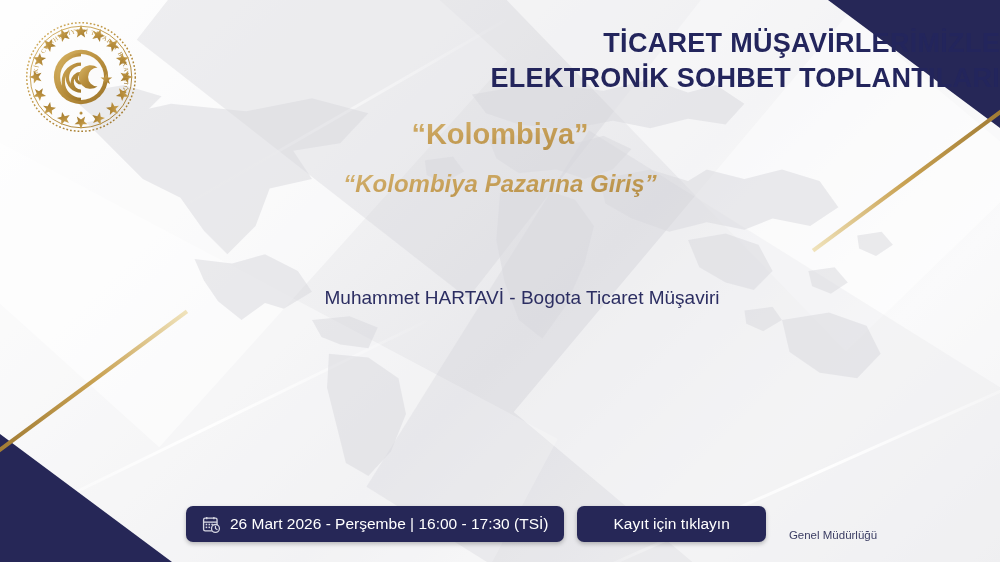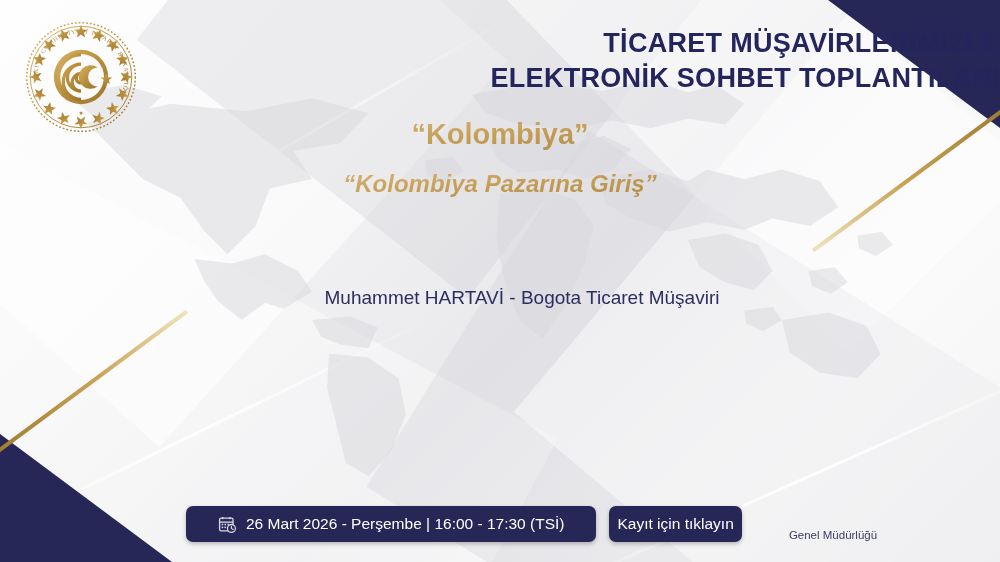--- a/index.html
+++ b/index.html
@@ -59,25 +59,25 @@
     font-size:24px;font-weight:bold;font-style:italic;
     background:linear-gradient(175deg,#E6CE95 0%,#C7A058 48%,#9C7530 100%);
     -webkit-background-clip:text;background-clip:text;color:transparent;}
 
   .speaker{position:absolute;left:0;right:0;top:287px;text-align:center;
     font-size:19px;color:#2C2E62;font-weight:normal;padding-left:44px;}
 
   
   .bottombar{position:absolute;left:186px;bottom:20px;display:flex;align-items:center;gap:13px;}
   .pill{background:#262757;color:#ffffff;border-radius:7px;display:flex;align-items:center;
-    height:36px;padding:0 32px;font-size:15.5px;box-shadow:0 2px 4px rgba(0,0,0,.25);white-space:nowrap;}
+    height:36px;padding:0 16px;font-size:15.5px;box-shadow:0 2px 4px rgba(0,0,0,.25);white-space:nowrap;}
   .pill .calicon{width:19px;height:19px;margin-right:9px;flex:0 0 auto;}
   .pill .calicon svg{width:100%;height:100%;display:block;}
   .btn-register{background:#262757;color:#fff;border-radius:7px;height:36px;display:flex;
-    align-items:center;padding:0 8px;font-size:15.5px;border:none;cursor:pointer;
+    align-items:center;padding:0 36px;font-size:15.5px;border:none;cursor:pointer;
     font-family:inherit;box-shadow:0 2px 4px rgba(0,0,0,.25);white-space:nowrap;}
 
   
   .rightblock{position:absolute;right:42px;bottom:18px;width:250px;text-align:center;}
   .gm-line{color:#3B3D63;font-size:11.5px;line-height:1.35;}
   .logos{display:flex;align-items:center;justify-content:center;gap:22px;margin-top:7px;}
   .zoomlogo{display:flex;align-items:center;gap:5px;}
   .zoom-badge{width:21px;height:21px;border-radius:50%;background:#2D8CFF;display:flex;
     align-items:center;justify-content:center;}
   .zoom-badge svg{width:13px;height:13px;display:block;}

